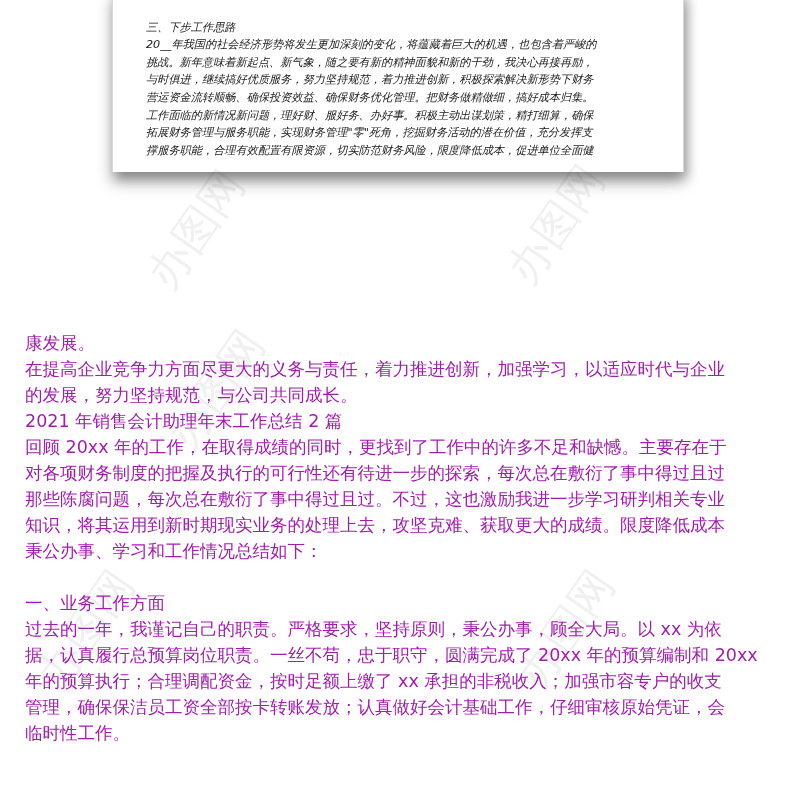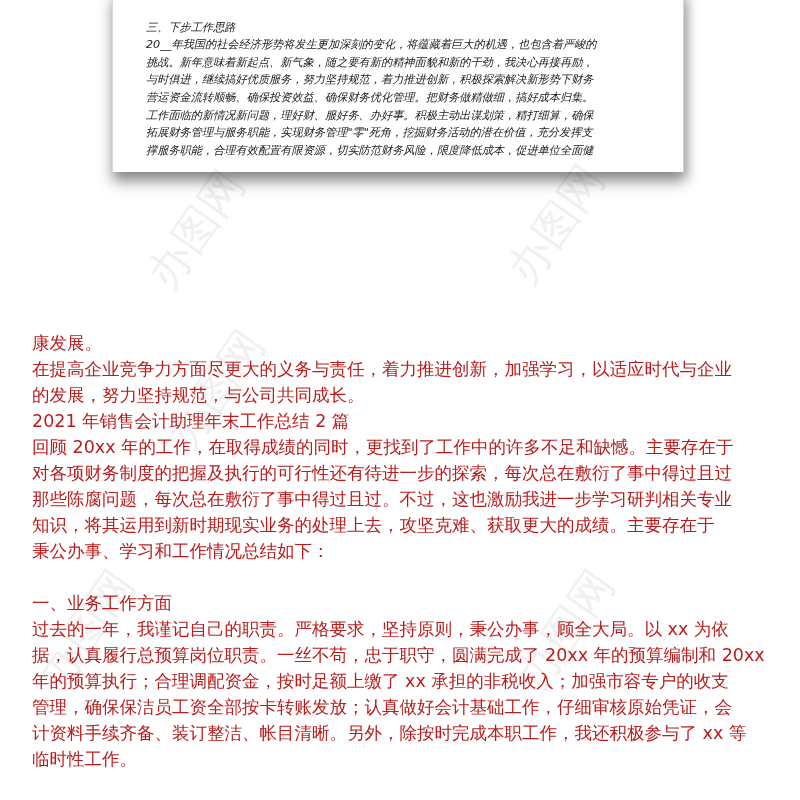--- a/index.html
+++ b/index.html
@@ -20,21 +20,21 @@
     .page-inner .line { white-space: nowrap; font-style: italic; }
     .page-inner .cut { margin-top: -5px; }
     .page-inner .gap { height: 16px; }
     .watermark {
       position: absolute; font-size: 44px; color: rgba(0,0,0,0.06);
       transform: rotate(-55deg); white-space: nowrap; pointer-events: none;
       font-family: "DejaVu Sans", sans-serif;
     }
     .main-text {
       position: absolute; left: 25px; top: 330px; width: 760px;
-      font-size: 17.5px; line-height: 26px; color: #b91c1c; margin-left: 7px;
+      font-size: 17.5px; line-height: 26px; color: #a21caf;
     }
     .main-text .line { white-space: nowrap; }
     .main-text .gap { height: 26px; }
   </style>
 </head>
 <body>
 
 <div class="page-card">
   <div class="page-inner">
     <div class="line cut">4、工作中有时缺之耐心有点急躁的现象，以后有待加以克服。</div>
@@ -57,23 +57,22 @@
 <div class="watermark" style="left:500px; top:600px;">办图网</div>
 
 <div class="main-text">
   <div class="line">康发展。</div>
   <div class="line">在提高企业竞争力方面尽更大的义务与责任，着力推进创新，加强学习，以适应时代与企业</div>
   <div class="line">的发展，努力坚持规范，与公司共同成长。</div>
   <div class="line">2021 年销售会计助理年末工作总结 2 篇</div>
   <div class="line">回顾 20xx 年的工作，在取得成绩的同时，更找到了工作中的许多不足和缺憾。主要存在于</div>
   <div class="line">对各项财务制度的把握及执行的可行性还有待进一步的探索，每次总在敷衍了事中得过且过</div>
   <div class="line">那些陈腐问题，每次总在敷衍了事中得过且过。不过，这也激励我进一步学习研判相关专业</div>
-  <div class="line">知识，将其运用到新时期现实业务的处理上去，攻坚克难、获取更大的成绩。主要存在于</div>
+  <div class="line">知识，将其运用到新时期现实业务的处理上去，攻坚克难、获取更大的成绩。限度降低成本</div>
   <div class="line">秉公办事、学习和工作情况总结如下：</div>
   <div class="gap"></div>
   <div class="line">一、业务工作方面</div>
   <div class="line">过去的一年，我谨记自己的职责。严格要求，坚持原则，秉公办事，顾全大局。以 xx 为依</div>
   <div class="line">据，认真履行总预算岗位职责。一丝不苟，忠于职守，圆满完成了 20xx 年的预算编制和 20xx</div>
   <div class="line">年的预算执行；合理调配资金，按时足额上缴了 xx 承担的非税收入；加强市容专户的收支</div>
   <div class="line">管理，确保保洁员工资全部按卡转账发放；认真做好会计基础工作，仔细审核原始凭证，会</div>
-  <div class="line">计资料手续齐备、装订整洁、帐目清晰。另外，除按时完成本职工作，我还积极参与了 xx 等</div>
   <div class="line">临时性工作。</div>
 </div>
 
 </body></html>

